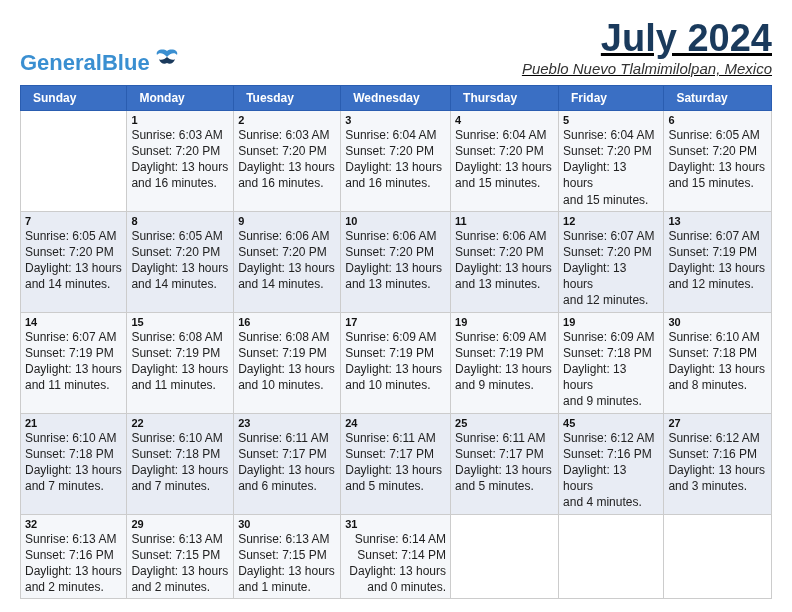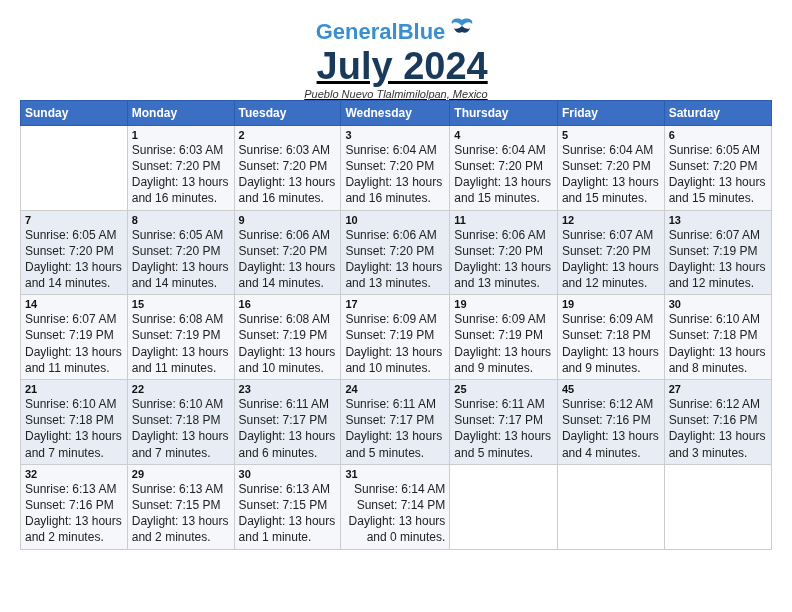--- a/index.html
+++ b/index.html
@@ -10,22 +10,22 @@
       height: 612px;
       overflow: hidden;
     }
     .page {
       width: 792px;
       padding: 18px 20px 10px 20px;
     }
     .header {
       display: flex;
       justify-content: space-between;
-      align-items: center;
-      flex-direction: column;
+      align-items: flex-end;
+      margin-bottom: 8px;
     }
     .logo {
       display: flex;
       align-items: center;
     }
     .logo-text {
       font-size: 22px;
       font-weight: bold;
       color: #1a3a5c;
       line-height: 1.1;
@@ -41,33 +41,33 @@
       text-align: right;
       text-decoration: underline;
     }
     .month-year {
       font-size: 38px;
       font-weight: bold;
       color: #1a3a5c;
       line-height: 1.1;
     }
     .location {
-      font-size: 11px;
+      font-size: 15px;
       color: #333;
       font-style: italic;
     }
     .calendar {
       width: 100%;
       border-collapse: collapse;
       font-size: 10.5px;
     }
     .calendar thead th {
       background-color: #3a6fc4;
       color: #fff;
-      padding: 5px 4px;
+      padding: 5px 12px;
       text-align: left;
       font-size: 12px;
       font-weight: bold;
       border: 1px solid #2a5db0;
     }
     .calendar tbody td {
       vertical-align: top;
       border: 1px solid #ccc;
       padding: 3px 4px;
       width: 113px;

